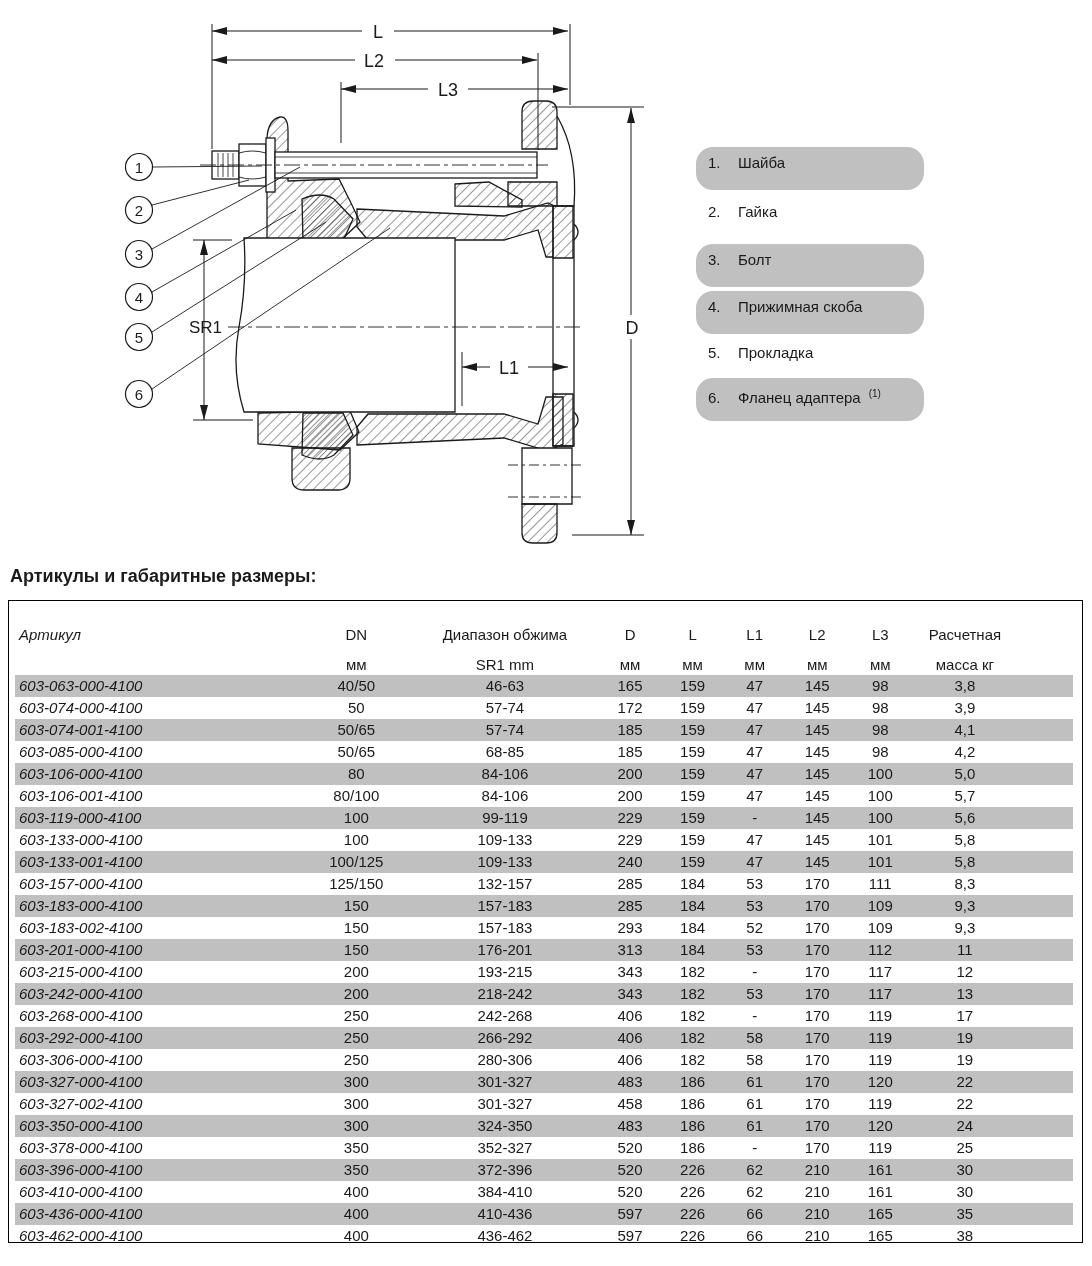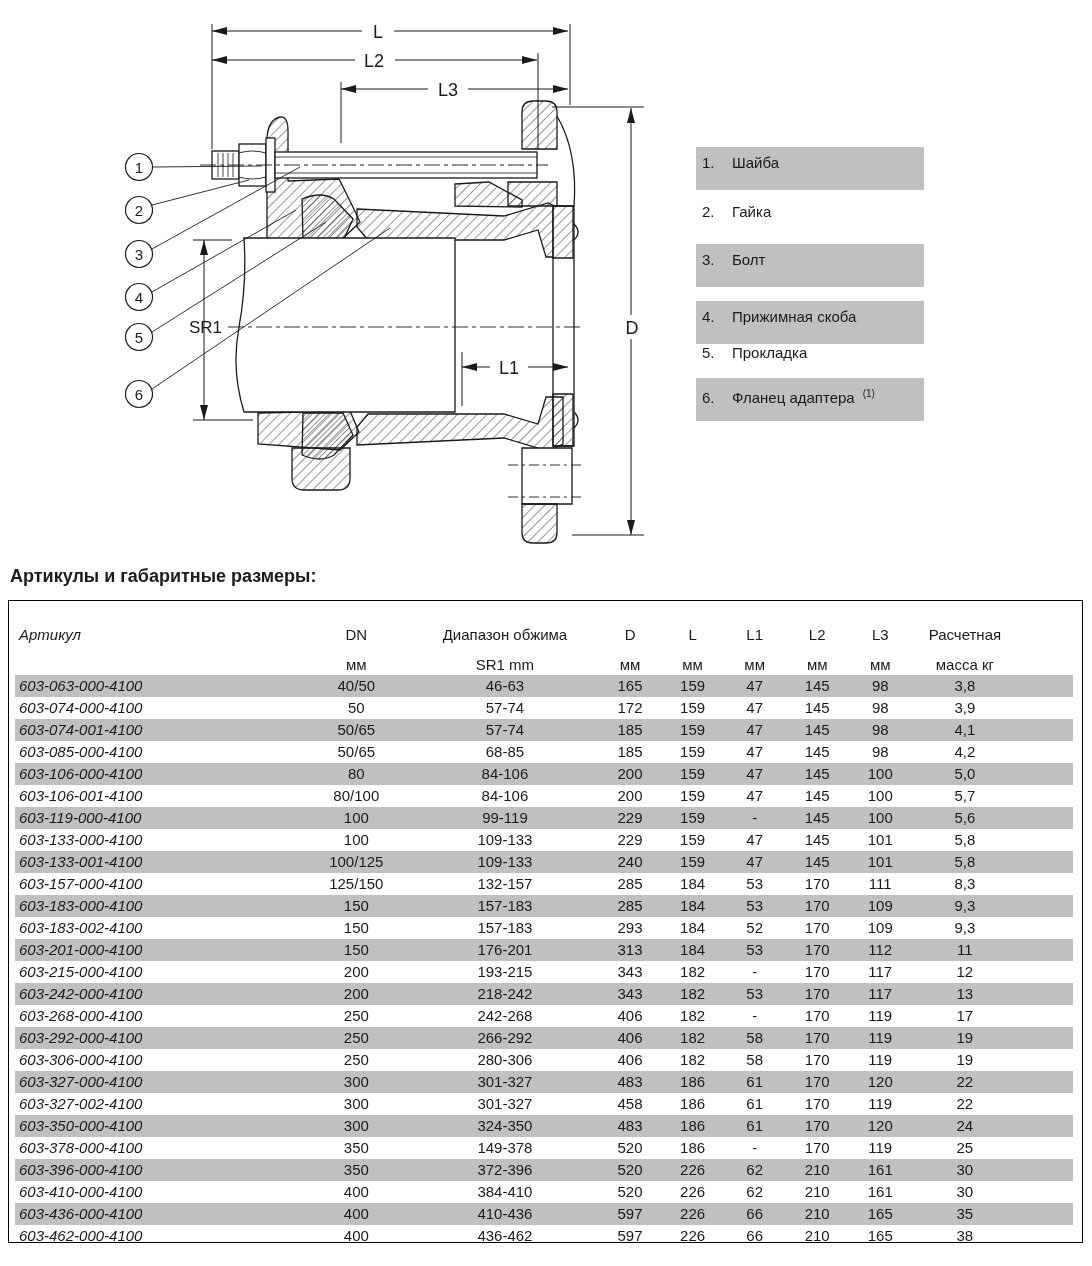--- a/index.html
+++ b/index.html
@@ -6,21 +6,21 @@
   body{font-family:"Liberation Sans","DejaVu Sans",sans-serif;color:#1a1a1a;}
   #page{position:relative;width:1092px;height:1266px;background:#fff;overflow:hidden;}
 
   
   #drawing-wrap{position:absolute;left:0;top:0;width:1092px;height:570px;}
   svg text{font-family:"Liberation Sans","DejaVu Sans",sans-serif;}
 
   
   #legend{position:absolute;left:696px;top:0;width:228px;height:570px;}
   .legend-item{position:absolute;left:0;width:228px;box-sizing:border-box;
-               padding:7px 0 0 6px;font-size:15px;line-height:18px;}
+               padding:7px 0 0 12px;font-size:15px;line-height:18px;border-radius:17px;}
   .legend-item.hl{background:var(--legend-gray,#c0c0c0);}
   .lnum{display:inline-block;width:30px;}
   .lsup{font-size:10px;vertical-align:6px;margin-left:8px;}
 
   
   #table-title{position:absolute;left:10px;top:566px;font-size:18px;font-weight:bold;}
   #table-box{position:absolute;left:8px;top:600px;width:1075px;height:643px;
              border:1.5px solid #000;box-sizing:border-box;}
   table{border-collapse:collapse;width:100%;table-layout:fixed;}
   th,td{font-size:15px;font-weight:normal;padding:0;text-align:center;
@@ -177,21 +177,21 @@
   <div id="legend">
     <div class="legend-item hl" style="top:147px;height:43px">
       <span class="lnum">1.</span><span>Шайба</span>
     </div>
     <div class="legend-item" style="top:196px;height:38px">
       <span class="lnum">2.</span><span>Гайка</span>
     </div>
     <div class="legend-item hl" style="top:244px;height:43px">
       <span class="lnum">3.</span><span>Болт</span>
     </div>
-    <div class="legend-item hl" style="top:301px;height:43px">
+    <div class="legend-item hl" style="top:291px;height:43px">
       <span class="lnum">4.</span><span>Прижимная скоба</span>
     </div>
     <div class="legend-item" style="top:337px;height:38px">
       <span class="lnum">5.</span><span>Прокладка</span>
     </div>
     <div class="legend-item hl" style="top:378px;height:43px">
       <span class="lnum">6.</span><span>Фланец адаптера</span><sup class="lsup">(1)</sup>
     </div>
   </div>
 
@@ -462,21 +462,21 @@
             <td>483</td>
             <td>186</td>
             <td>61</td>
             <td>170</td>
             <td>120</td>
             <td>24</td>
           </tr>
           <tr>
             <td>603-378-000-4100</td>
             <td>350</td>
-            <td>149-378</td>
+            <td>352-327</td>
             <td>520</td>
             <td>186</td>
             <td>-</td>
             <td>170</td>
             <td>119</td>
             <td>25</td>
           </tr>
           <tr class="stripe">
             <td>603-396-000-4100</td>
             <td>350</td>

